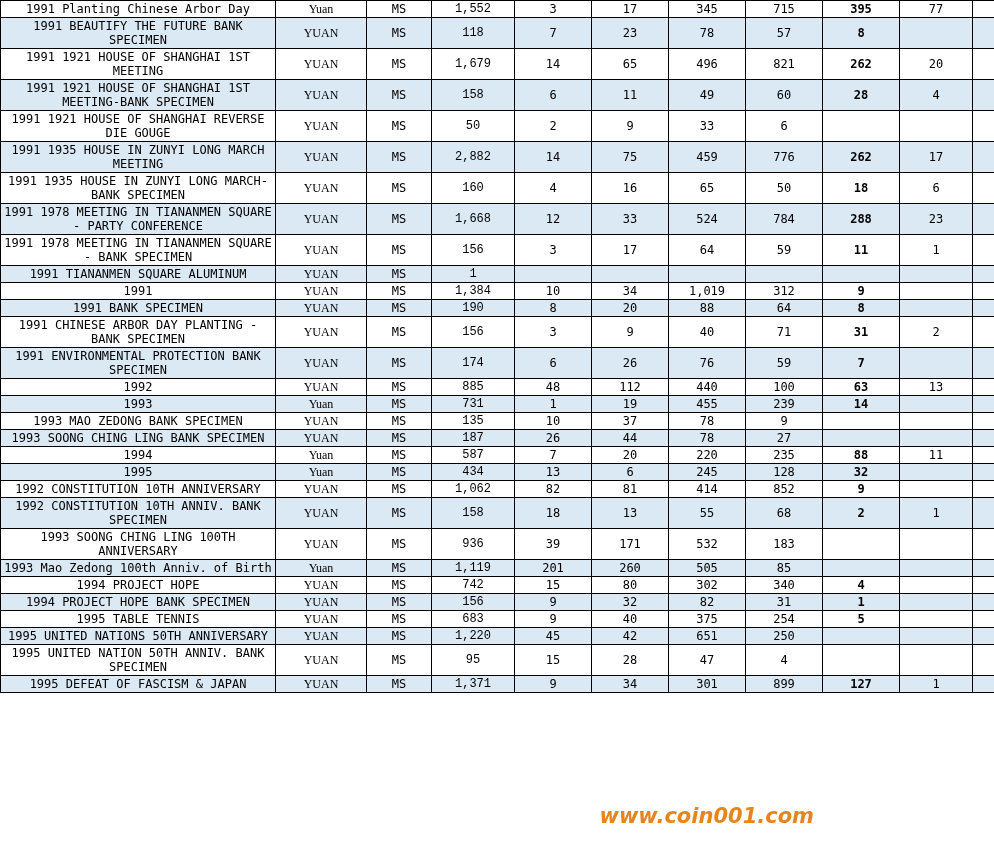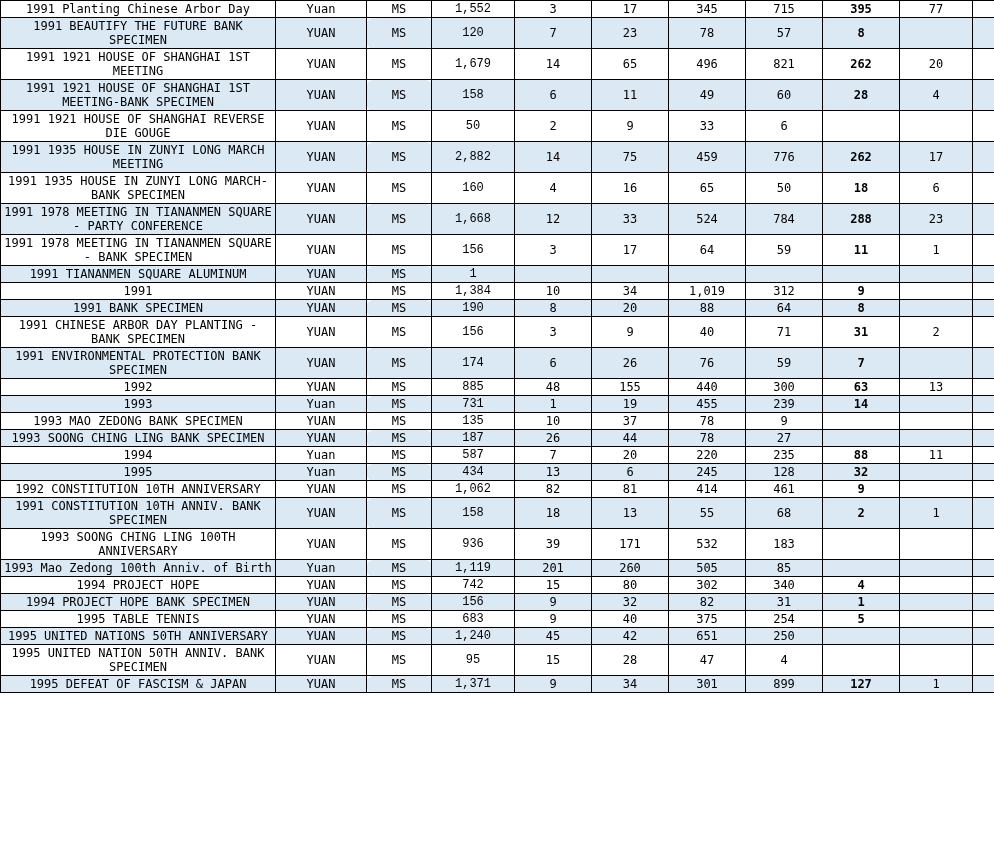--- a/index.html
+++ b/index.html
@@ -34,22 +34,22 @@
     overflow: hidden;
     word-wrap: break-word;
   }
   tr.alt td {
     background: #dbe9f5;
   }
   tr.plain td {
     background: #ffffff;
   }
   td.c-name { width: 270px; }
-  td.c-denom { width: 86px; }
-  td.c-grade { width: 60px; border-radius: 6px; }
+  td.c-denom { width: 86px; font-family: Liberation Serif, serif; }
+  td.c-grade { width: 60px; }
   td.c-total { width: 78px; font-family: Liberation Mono, monospace; }
   td.c-g1 { width: 72px; }
   td.c-g2 { width: 72px; }
   td.c-g3 { width: 72px; margin-left: 28px; }
   td.c-g4 { width: 72px; }
   td.c-g5 { width: 72px; font-weight: bold; }
   td.c-g6 { width: 68px; }
   td.c-g7 { width: 68px; }
 
   .watermark {
@@ -82,21 +82,21 @@
           <td class="c-g3">345</td>
           <td class="c-g4">715</td>
           <td class="c-g5">395</td>
           <td class="c-g6">77</td>
           <td class="c-g7"></td>
         </tr>
         <tr class="alt">
           <td class="c-name">1991 BEAUTIFY THE FUTURE BANK SPECIMEN</td>
           <td class="c-denom">YUAN</td>
           <td class="c-grade">MS</td>
-          <td class="c-total">120</td>
+          <td class="c-total">118</td>
           <td class="c-g1">7</td>
           <td class="c-g2">23</td>
           <td class="c-g3">78</td>
           <td class="c-g4">57</td>
           <td class="c-g5">8</td>
           <td class="c-g6"></td>
           <td class="c-g7"></td>
         </tr>
         <tr class="plain">
           <td class="c-name">1991 1921 HOUSE OF SHANGHAI 1ST MEETING</td>
@@ -253,23 +253,23 @@
           <td class="c-g5">7</td>
           <td class="c-g6"></td>
           <td class="c-g7"></td>
         </tr>
         <tr class="plain">
           <td class="c-name">1992</td>
           <td class="c-denom">YUAN</td>
           <td class="c-grade">MS</td>
           <td class="c-total">885</td>
           <td class="c-g1">48</td>
-          <td class="c-g2">155</td>
+          <td class="c-g2">112</td>
           <td class="c-g3">440</td>
-          <td class="c-g4">300</td>
+          <td class="c-g4">100</td>
           <td class="c-g5">63</td>
           <td class="c-g6">13</td>
           <td class="c-g7"></td>
         </tr>
         <tr class="alt">
           <td class="c-name">1993</td>
           <td class="c-denom">Yuan</td>
           <td class="c-grade">MS</td>
           <td class="c-total">731</td>
           <td class="c-g1">1</td>
@@ -333,27 +333,27 @@
           <td class="c-g7"></td>
         </tr>
         <tr class="plain">
           <td class="c-name">1992 CONSTITUTION 10TH ANNIVERSARY</td>
           <td class="c-denom">YUAN</td>
           <td class="c-grade">MS</td>
           <td class="c-total">1,062</td>
           <td class="c-g1">82</td>
           <td class="c-g2">81</td>
           <td class="c-g3">414</td>
-          <td class="c-g4">461</td>
+          <td class="c-g4">852</td>
           <td class="c-g5">9</td>
           <td class="c-g6"></td>
           <td class="c-g7"></td>
         </tr>
         <tr class="alt">
-          <td class="c-name">1991 CONSTITUTION 10TH ANNIV. BANK SPECIMEN</td>
+          <td class="c-name">1992 CONSTITUTION 10TH ANNIV. BANK SPECIMEN</td>
           <td class="c-denom">YUAN</td>
           <td class="c-grade">MS</td>
           <td class="c-total">158</td>
           <td class="c-g1">18</td>
           <td class="c-g2">13</td>
           <td class="c-g3">55</td>
           <td class="c-g4">68</td>
           <td class="c-g5">2</td>
           <td class="c-g6">1</td>
           <td class="c-g7"></td>
@@ -420,21 +420,21 @@
           <td class="c-g3">375</td>
           <td class="c-g4">254</td>
           <td class="c-g5">5</td>
           <td class="c-g6"></td>
           <td class="c-g7"></td>
         </tr>
         <tr class="alt">
           <td class="c-name">1995 UNITED NATIONS 50TH ANNIVERSARY</td>
           <td class="c-denom">YUAN</td>
           <td class="c-grade">MS</td>
-          <td class="c-total">1,240</td>
+          <td class="c-total">1,220</td>
           <td class="c-g1">45</td>
           <td class="c-g2">42</td>
           <td class="c-g3">651</td>
           <td class="c-g4">250</td>
           <td class="c-g5"></td>
           <td class="c-g6"></td>
           <td class="c-g7"></td>
         </tr>
         <tr class="plain">
           <td class="c-name">1995 UNITED NATION 50TH ANNIV. BANK SPECIMEN</td>
@@ -457,13 +457,14 @@
           <td class="c-g1">9</td>
           <td class="c-g2">34</td>
           <td class="c-g3">301</td>
           <td class="c-g4">899</td>
           <td class="c-g5">127</td>
           <td class="c-g6">1</td>
           <td class="c-g7"></td>
         </tr>
       </tbody>
   </table>
+  <div class="watermark">www.coin001.com</div>
 </div>
 
 </body></html>

